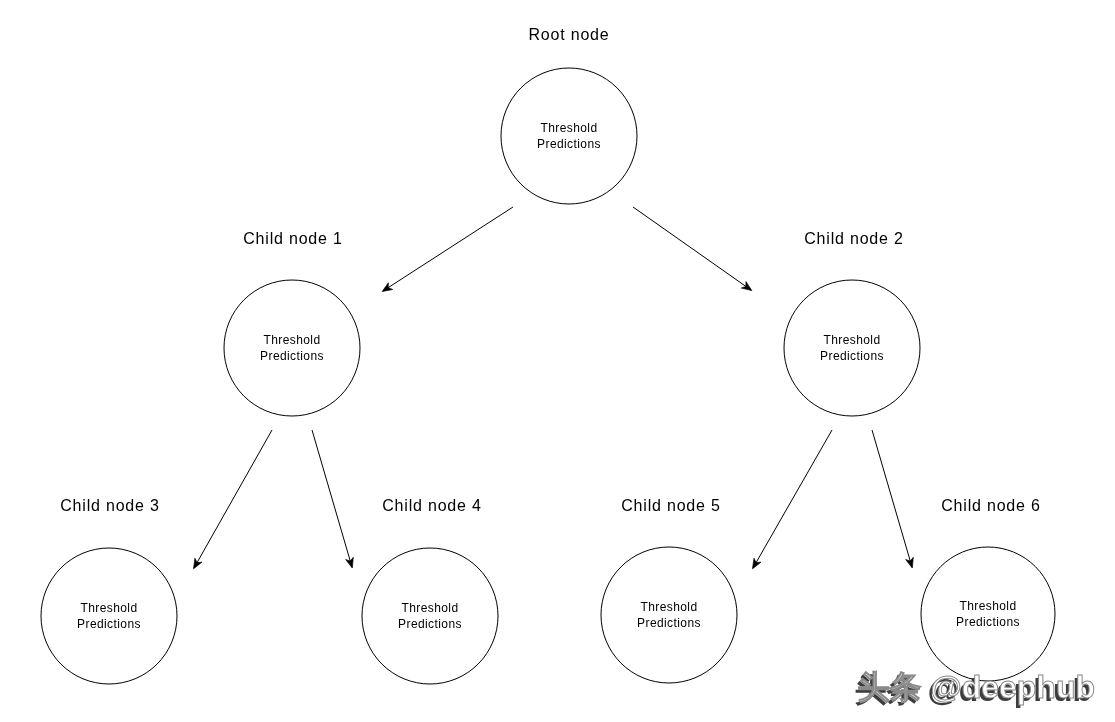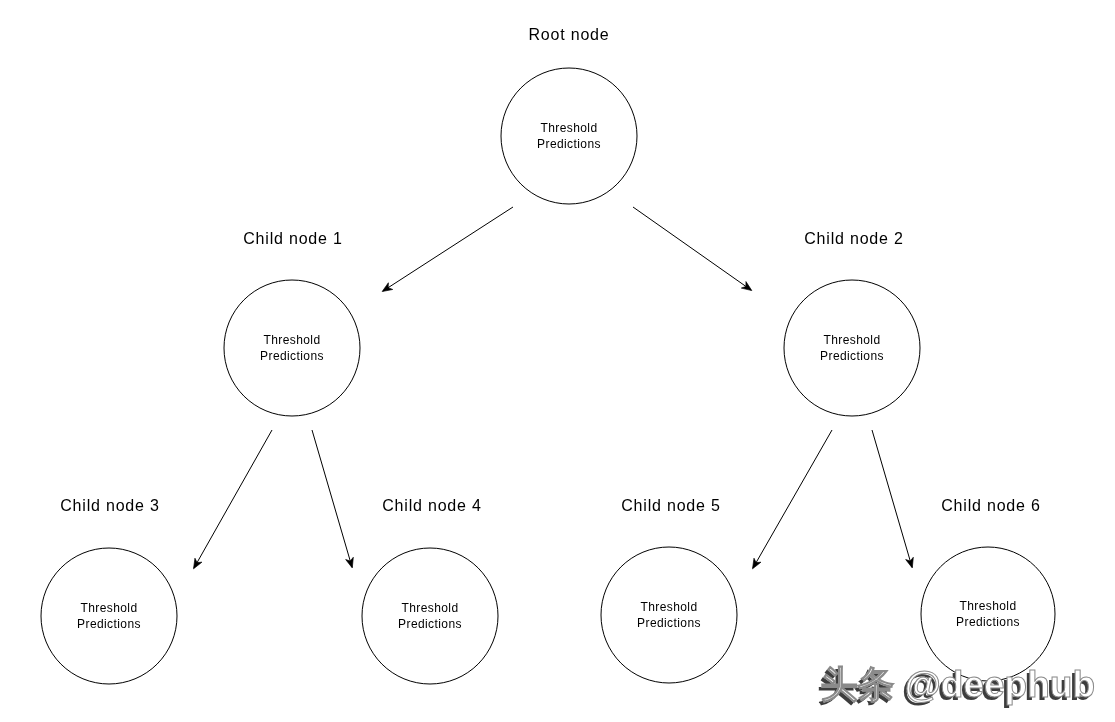--- a/index.html
+++ b/index.html
@@ -38,21 +38,21 @@
     font-size: 12px;
     letter-spacing: 0.4px;
     fill: #000000;
     text-anchor: middle;
   }
   .watermark {
     position: absolute;
     right: 20px;
     bottom: 12px;
     font-family: "Liberation Sans", sans-serif;
-    font-size: 37px;
+    font-size: 32px;
     font-weight: bold;
     color: #ffffff;
     -webkit-text-stroke: 1px #8a8a8a;
     text-shadow: -3px 3px 0 #3d3d3d;
     white-space: nowrap;
   }
 </style>
 </head>
 <body>
 

